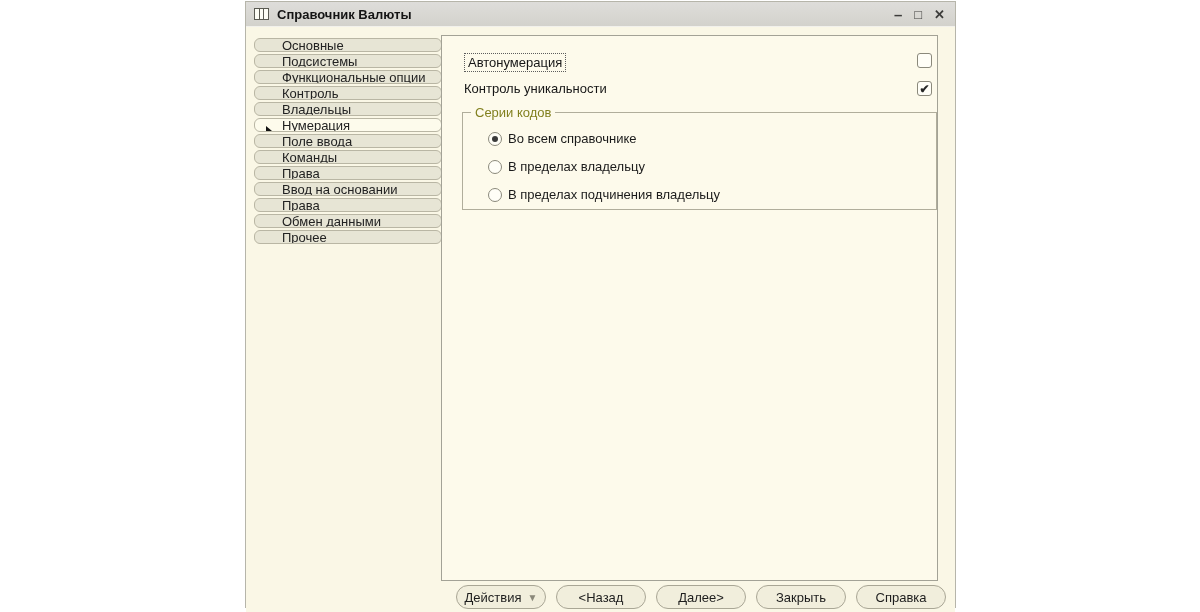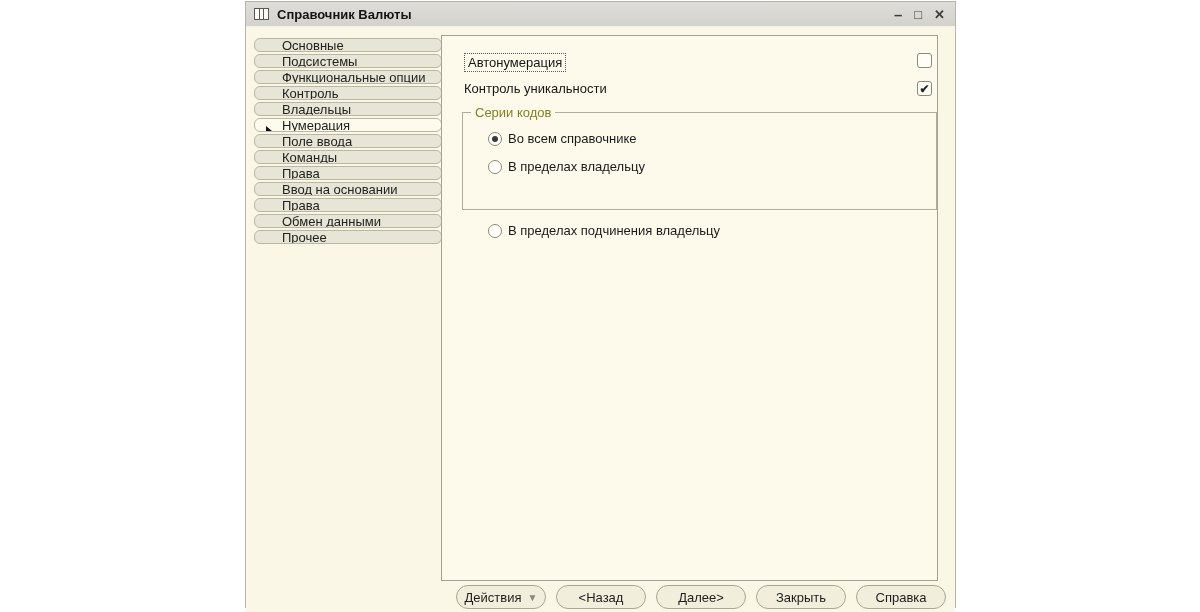--- a/index.html
+++ b/index.html
@@ -163,21 +163,21 @@
             <div class="radio-row" style="top: 18px;">
               <span class="radio on">
                 <span class="dot"></span>
               </span>
               <span>Во всем справочнике</span>
             </div>
             <div class="radio-row" style="top: 46px;">
               <span class="radio"></span>
               <span>В пределах владельцу</span>
             </div>
-            <div class="radio-row" style="top: 74px; margin-top: 36px;">
+            <div class="radio-row" style="top: 74px;">
               <span class="radio"></span>
               <span>В пределах подчинения владельцу</span>
             </div>
           </div>
       </div>
 
     </div>
 
     <div class="footer" id="footer">
         <div class="btn">

